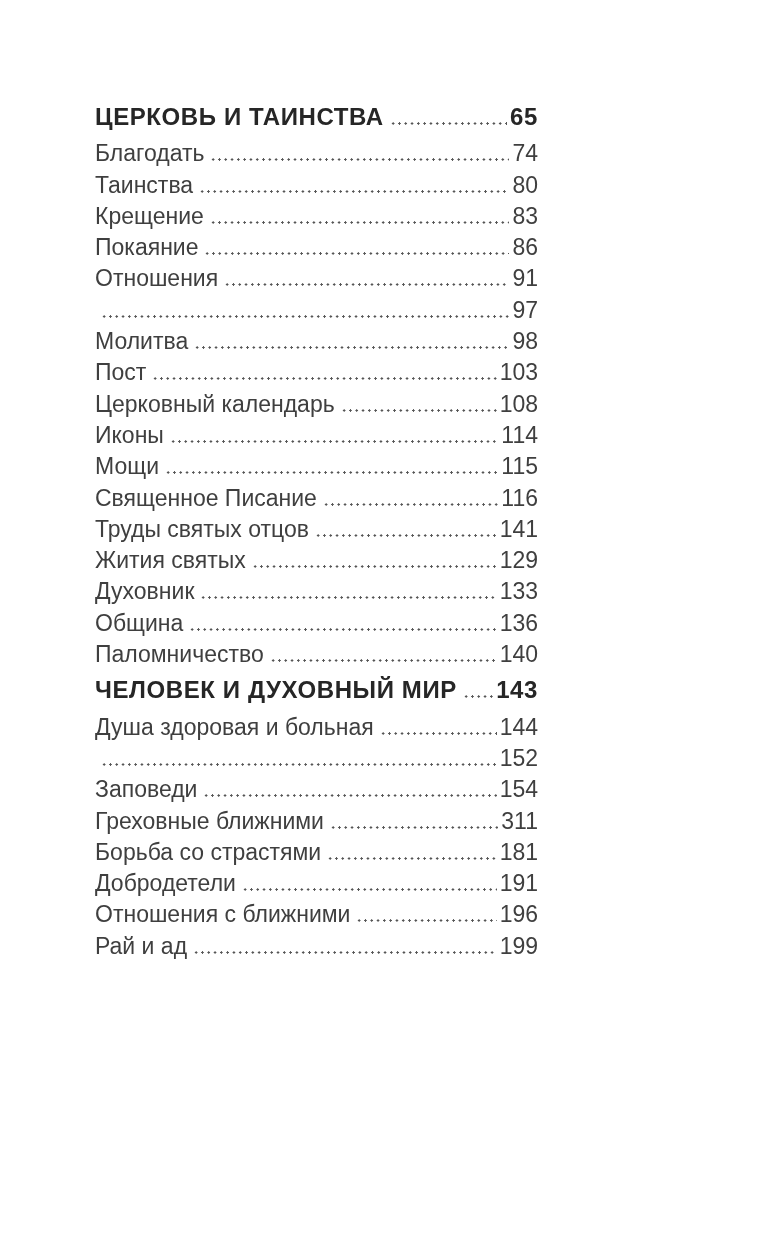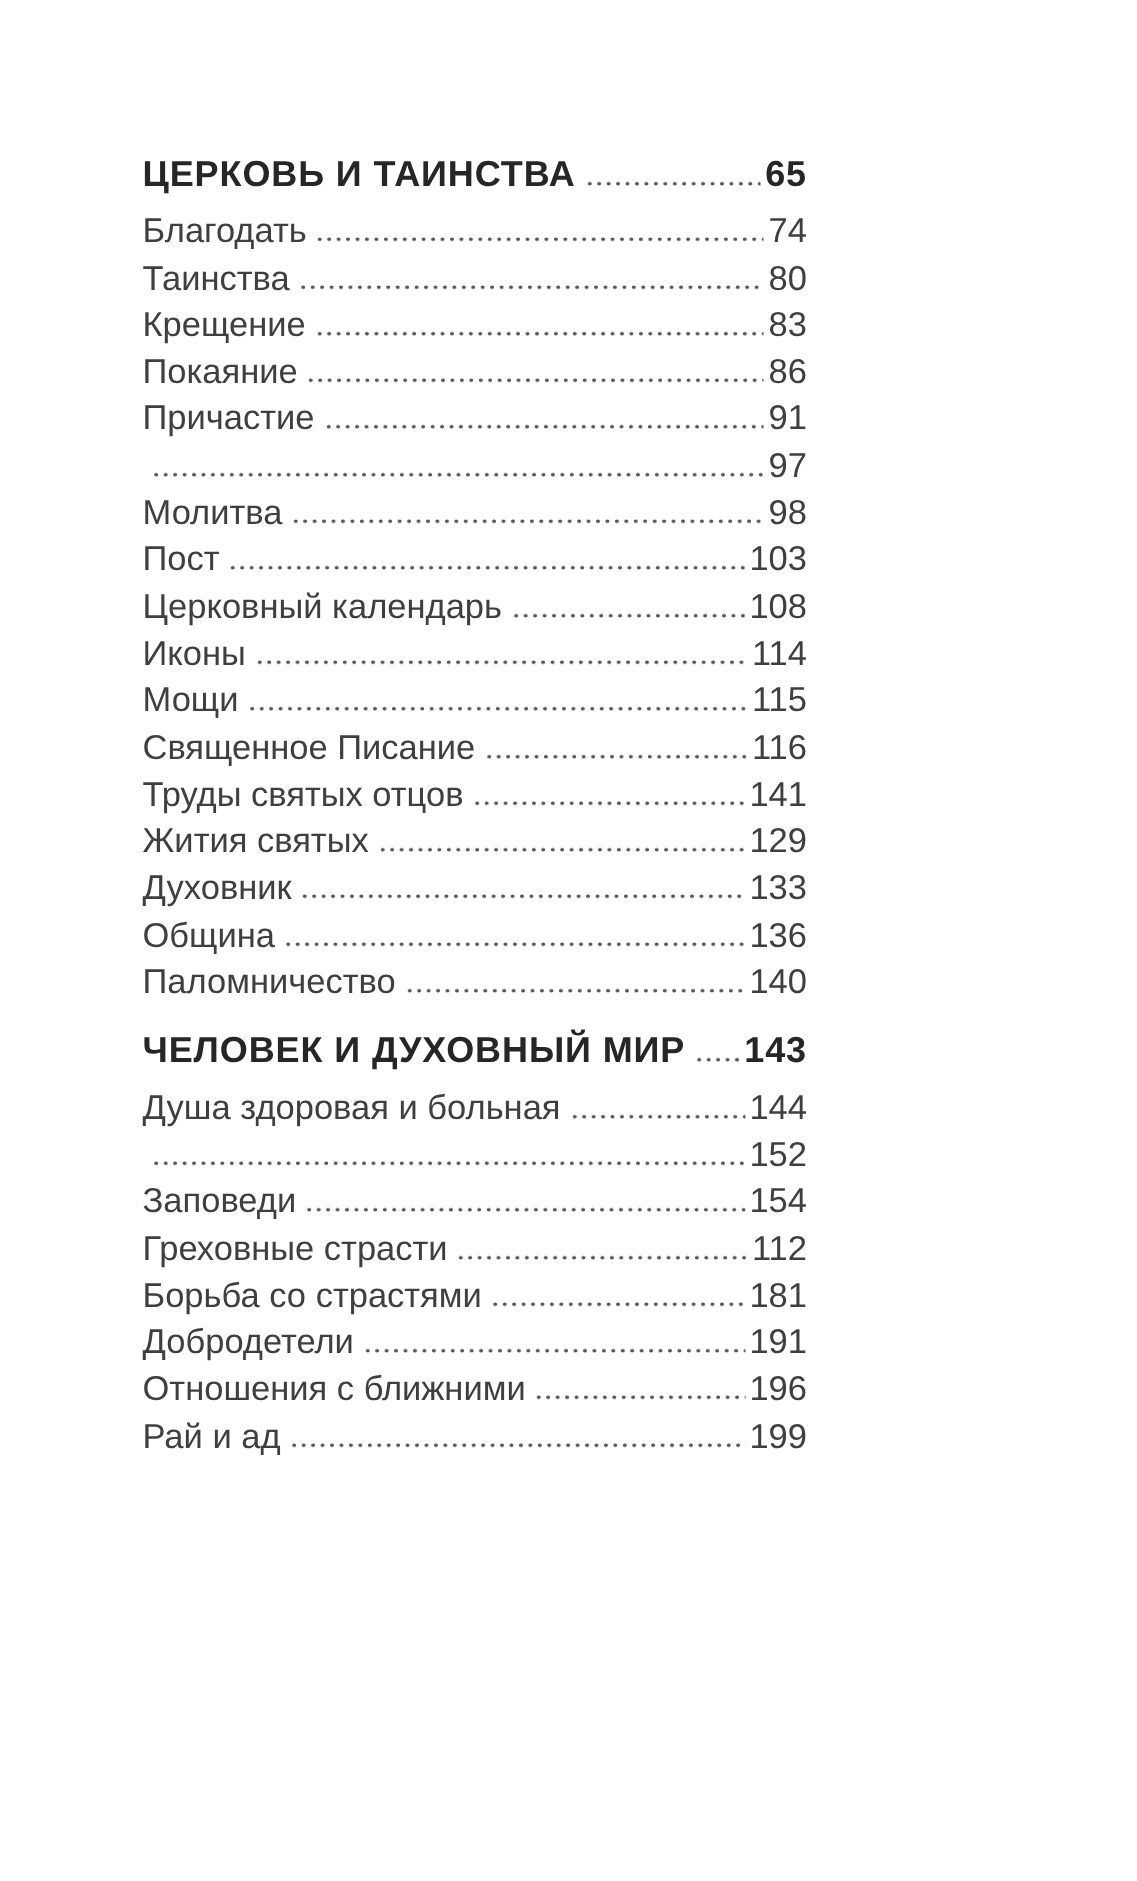--- a/index.html
+++ b/index.html
@@ -33,21 +33,21 @@
   .toc-row.header {
     height: 31.3px;
     line-height: 31.3px;
     font-size: 24px;
     font-weight: 700;
     letter-spacing: 0.6px;
     color: var(--heading, #262626);
     margin-bottom: 6px;
   }
   .toc-section + .toc-section .toc-row.header {
-    margin-top: 15px;
+    margin-top: 4px;
   }
   .label {
     flex: 0 0 auto;
   }
   .dots {
     flex: 1 1 auto;
     height: 3px;
     margin: 0 3px 0 6px;
     background-image: radial-gradient(circle, var(--dot, #555555) 1.05px, rgba(0,0,0,0) 1.35px);
     background-size: 6.3px 3px;
@@ -89,21 +89,21 @@
     <span class="num">83</span>
   </div>
 
   <div class="toc-row entry">
     <span class="label">Покаяние</span>
     <span class="dots"></span>
     <span class="num">86</span>
   </div>
 
   <div class="toc-row entry">
-    <span class="label">Причастие</span>
+    <span class="label">Отношения</span>
     <span class="dots"></span>
     <span class="num">91</span>
   </div>
 
   <div class="toc-row entry">
     <span class="dots"></span>
     <span class="num">97</span>
   </div>
 
   <div class="toc-row entry">
@@ -193,23 +193,23 @@
     <span class="num">152</span>
   </div>
 
   <div class="toc-row entry">
     <span class="label">Заповеди</span>
     <span class="dots"></span>
     <span class="num">154</span>
   </div>
 
   <div class="toc-row entry">
-    <span class="label">Греховные страсти</span>
-    <span class="dots"></span>
-    <span class="num">112</span>
+    <span class="label">Греховные ближними</span>
+    <span class="dots"></span>
+    <span class="num">311</span>
   </div>
 
   <div class="toc-row entry">
     <span class="label">Борьба со страстями</span>
     <span class="dots"></span>
     <span class="num">181</span>
   </div>
 
   <div class="toc-row entry">
     <span class="label">Добродетели</span>

